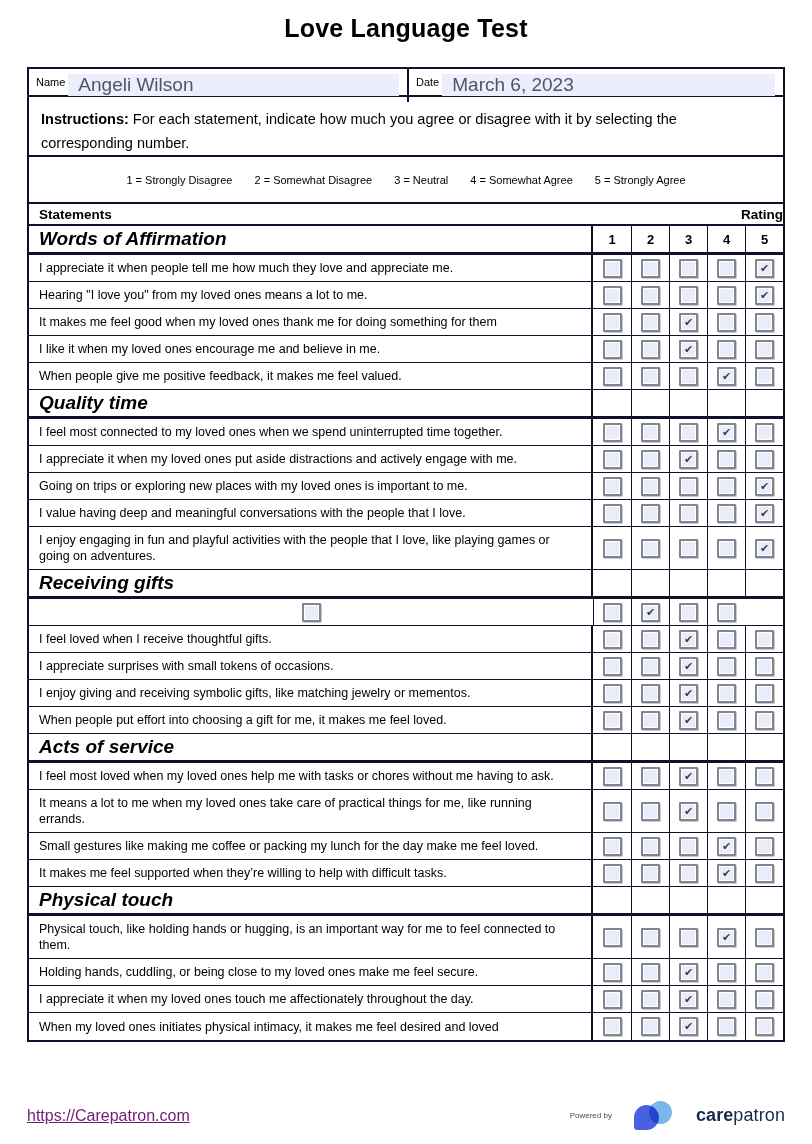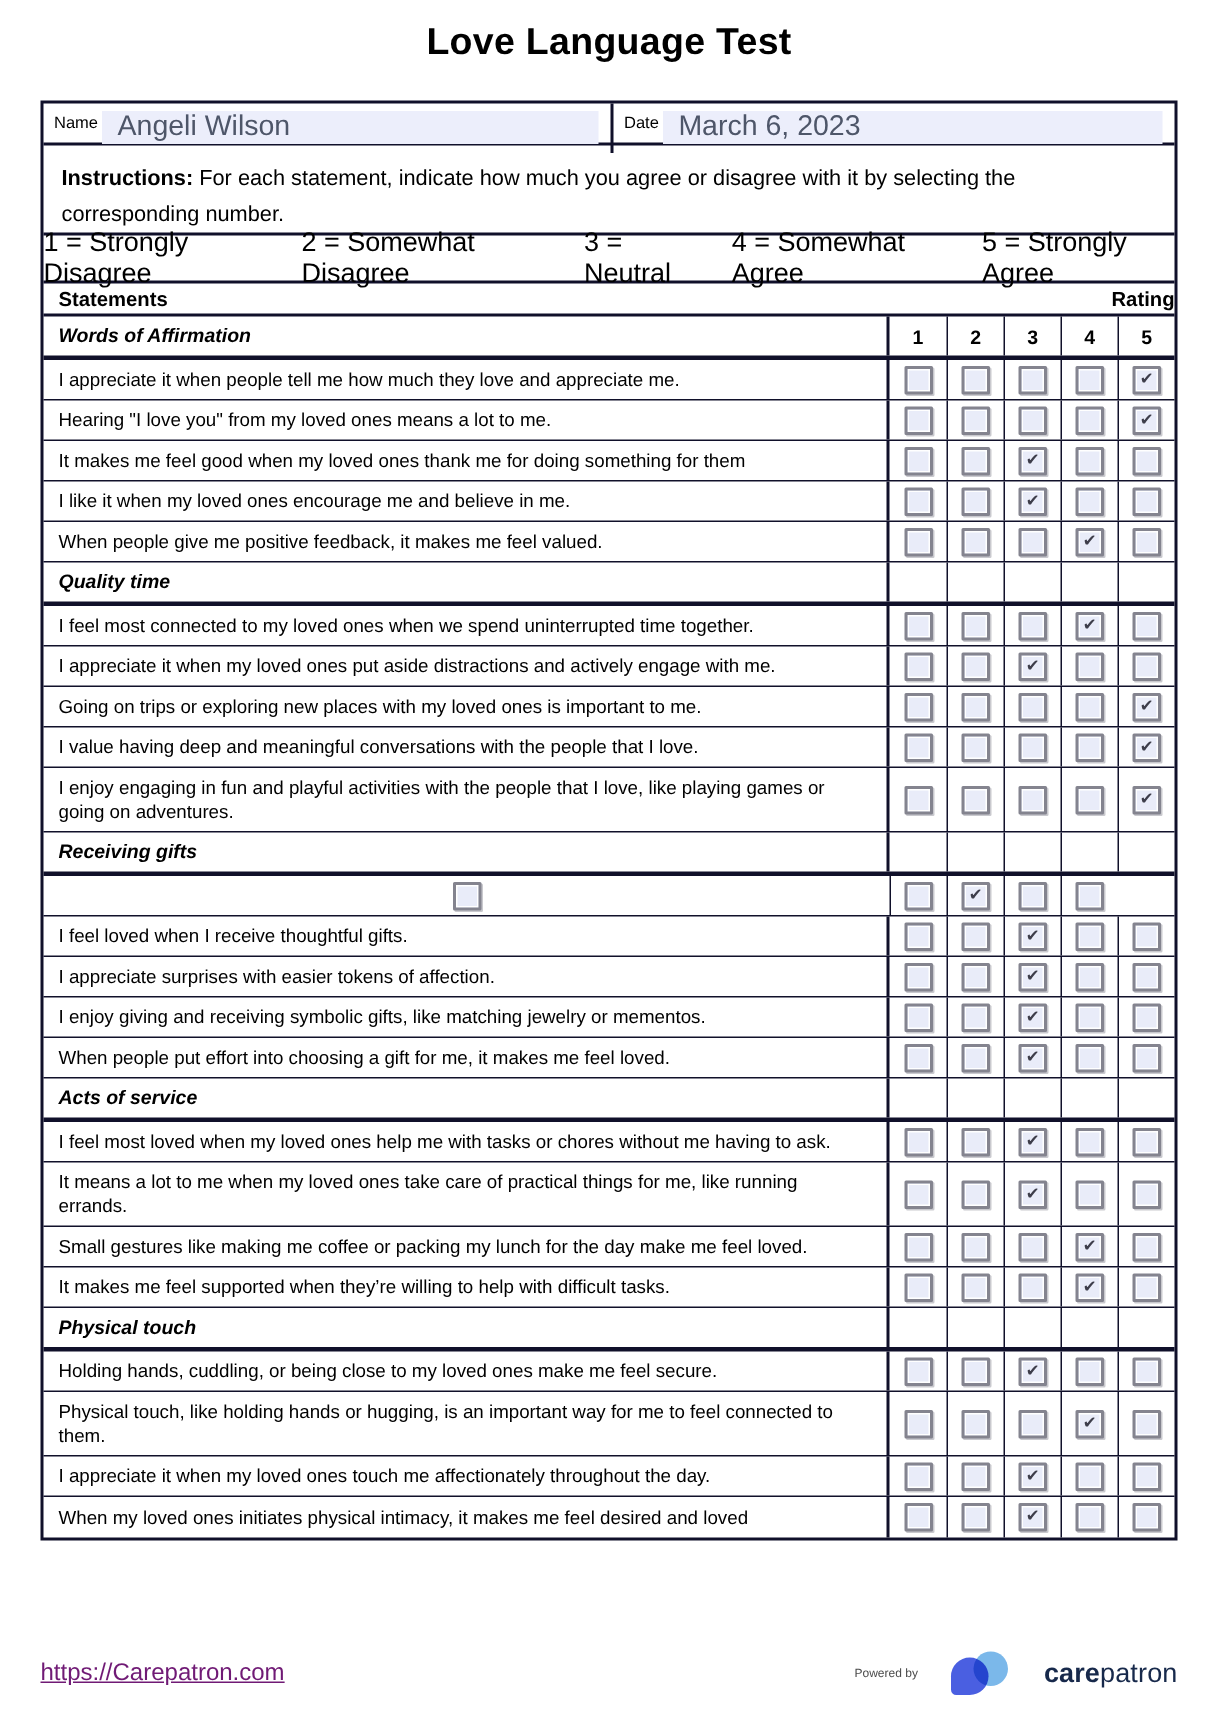--- a/index.html
+++ b/index.html
@@ -29,35 +29,35 @@
     flex: 1; margin-left: 3px; background: var(--field-bg);
     font-size: 19px; color: #4e5669; display: flex; align-items: center; padding: 0 10px;
   }
 
   
   .row-instructions { padding: 10px 12px; font-size: 14.5px; line-height: 24px; border-bottom: 2px solid var(--bc); height: 60px; }
   .row-instructions .b { font-weight: bold; }
   .row-instructions .itext { margin-left: 4px; }
 
   
-  .row-scale { display: flex; justify-content: center; gap: 22px; align-items: center; height: 32px; font-size: 18px; border-bottom: 2px solid var(--bc); }
+  .row-scale { display: flex; justify-content: center; gap: 22px; align-items: center; height: 47px; font-size: 11px; border-bottom: 2px solid var(--bc); }
 
   
   .row-tablehead { display: grid; grid-template-columns: 564px 190px; align-items: center; height: 22px; border-bottom: 2.5px solid var(--bc); }
   .row-tablehead .sh { font-weight: bold; font-size: 13.5px; padding-left: 10px; }
   .row-tablehead .rh { font-weight: bold; font-size: 13.5px; text-align: right; }
 
   
   .trow { display: grid; grid-template-columns: 564px repeat(5, 38px); }
   .trow .stmt-cell { border-right: 2px solid var(--bc); padding: 5px 12px 5px 10px; display: flex; align-items: center; font-size: 12.5px; line-height: 16px; }
   .trow .rate-cell { display: flex; align-items: center; justify-content: center; }
   .trow .rate-cell + .rate-cell { border-left: 1.5px solid var(--bc); }
 
   .section-row { border-bottom: 3px solid var(--bc); min-height: 28px; }
-  .section-row .stmt-cell { font-weight: bold; font-style: italic; font-size: 13px; }
+  .section-row .stmt-cell { font-weight: bold; font-style: italic; font-size: 19px; }
   .section-row .rate-cell { font-weight: bold; font-size: 13px; }
   .stmt-row { border-bottom: 1.5px solid var(--bc); min-height: 27px; }
   .stmt-row:last-child { border-bottom: none; }
 
   
   .cb {
     width: 19px; height: 19px; background: var(--cb-bg);
     border: 2px solid var(--cb-border); border-radius: 1px;
     box-shadow: 1px 1px 0 rgba(40,40,60,0.25), inset 0 0 0 1px #ffffff;
     display: flex; align-items: center; justify-content: center;
@@ -347,21 +347,21 @@
             <span class="cb checked"></span>
           </div>
           <div class="rate-cell">
             <span class="cb"></span>
           </div>
           <div class="rate-cell">
             <span class="cb"></span>
           </div>
         </div>
         <div class="trow stmt-row">
-          <div class="stmt-cell">I appreciate surprises with easier tokens of affection.</div>
+          <div class="stmt-cell">I appreciate surprises with small tokens of occasions.</div>
           <div class="rate-cell">
             <span class="cb"></span>
           </div>
           <div class="rate-cell">
             <span class="cb"></span>
           </div>
           <div class="rate-cell">
             <span class="cb checked"></span>
           </div>
           <div class="rate-cell">
@@ -489,50 +489,50 @@
         </div>
         <div class="trow section-row">
           <div class="stmt-cell">Physical touch</div>
           <div class="rate-cell"></div>
           <div class="rate-cell"></div>
           <div class="rate-cell"></div>
           <div class="rate-cell"></div>
           <div class="rate-cell"></div>
         </div>
         <div class="trow stmt-row">
+          <div class="stmt-cell">Physical touch, like holding hands or hugging, is an important way for me to feel connected to them.</div>
+          <div class="rate-cell">
+            <span class="cb"></span>
+          </div>
+          <div class="rate-cell">
+            <span class="cb"></span>
+          </div>
+          <div class="rate-cell">
+            <span class="cb"></span>
+          </div>
+          <div class="rate-cell">
+            <span class="cb checked"></span>
+          </div>
+          <div class="rate-cell">
+            <span class="cb"></span>
+          </div>
+        </div>
+        <div class="trow stmt-row">
           <div class="stmt-cell">Holding hands, cuddling, or being close to my loved ones make me feel secure.</div>
           <div class="rate-cell">
             <span class="cb"></span>
           </div>
           <div class="rate-cell">
             <span class="cb"></span>
           </div>
           <div class="rate-cell">
             <span class="cb checked"></span>
           </div>
           <div class="rate-cell">
             <span class="cb"></span>
-          </div>
-          <div class="rate-cell">
-            <span class="cb"></span>
-          </div>
-        </div>
-        <div class="trow stmt-row">
-          <div class="stmt-cell">Physical touch, like holding hands or hugging, is an important way for me to feel connected to them.</div>
-          <div class="rate-cell">
-            <span class="cb"></span>
-          </div>
-          <div class="rate-cell">
-            <span class="cb"></span>
-          </div>
-          <div class="rate-cell">
-            <span class="cb"></span>
-          </div>
-          <div class="rate-cell">
-            <span class="cb checked"></span>
           </div>
           <div class="rate-cell">
             <span class="cb"></span>
           </div>
         </div>
         <div class="trow stmt-row">
           <div class="stmt-cell">I appreciate it when my loved ones touch me affectionately throughout the day.</div>
           <div class="rate-cell">
             <span class="cb"></span>
           </div>

